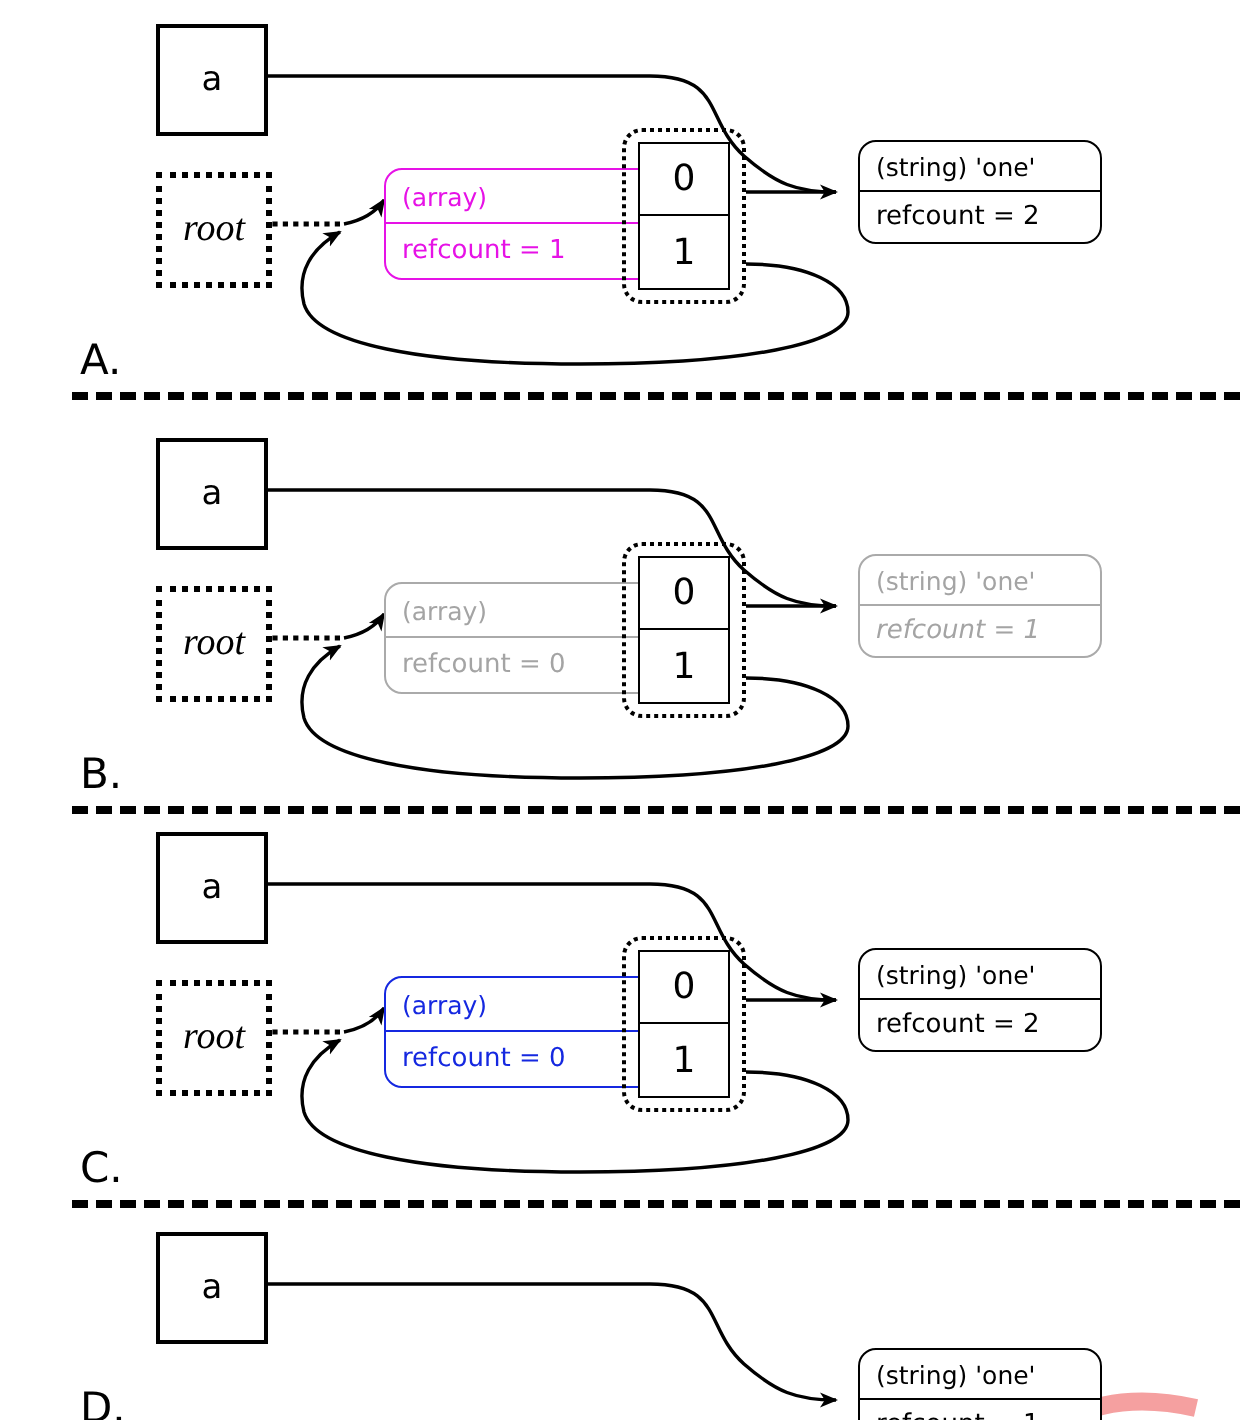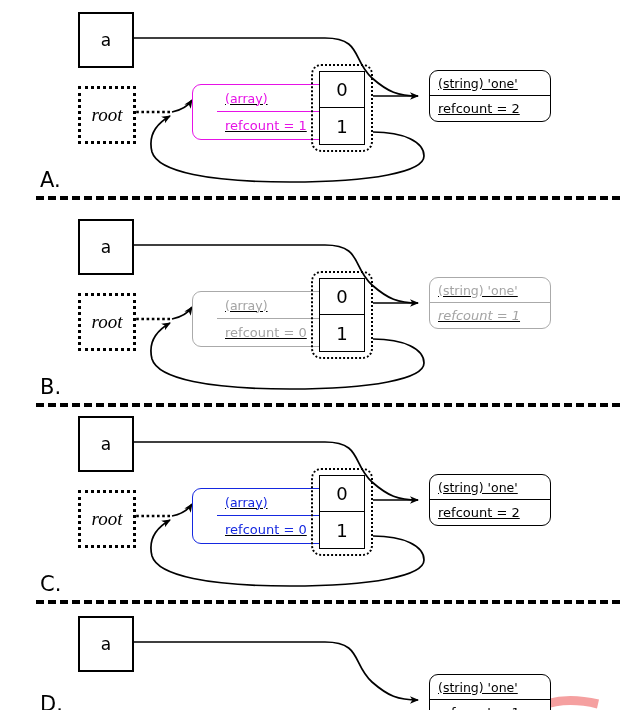--- a/index.html
+++ b/index.html
@@ -15,29 +15,29 @@
 
   
   .varbox{position:absolute;width:52px;height:52px;
           display:flex;align-items:center;justify-content:center;
           font-size:17px;color:#000;background:#fff;}
   .varbox.solid{border:2px solid #000;}
   .varbox.dotted{border:3px dotted #000;font-style:italic;font-size:19px;font-family:Liberation Serif, serif;}
 
   
   .zval{position:absolute;box-sizing:border-box;background:#fff;
-        border:1.6px solid #000;border-radius:9px;overflow:hidden;text-decoration:underline;}
+        border:1.6px solid #000;border-radius:9px;overflow:hidden;}
   .zval .row{display:flex;align-items:center;padding:0 8px;
              white-space:nowrap;box-sizing:border-box;}
   .zval .row.top{border-bottom:1.6px solid #000;}
   .zval .type{font-size:12.5px;}
   .zval .rc{font-size:13px;}
 
   
-  .arraybox{width:146px;height:56px;padding-left:24px;}
+  .arraybox{width:146px;height:56px;}
   .arraybox .row{height:50%;}
 
   
   .stringbox{width:122px;height:52px;}
   .stringbox .row{height:50%;}
 
   
   .c-magenta{border-color:#e612e6;}
   .c-magenta .row.top{border-bottom-color:#e612e6;}
   .c-magenta .type,.c-magenta .rc{color:#e612e6;}

